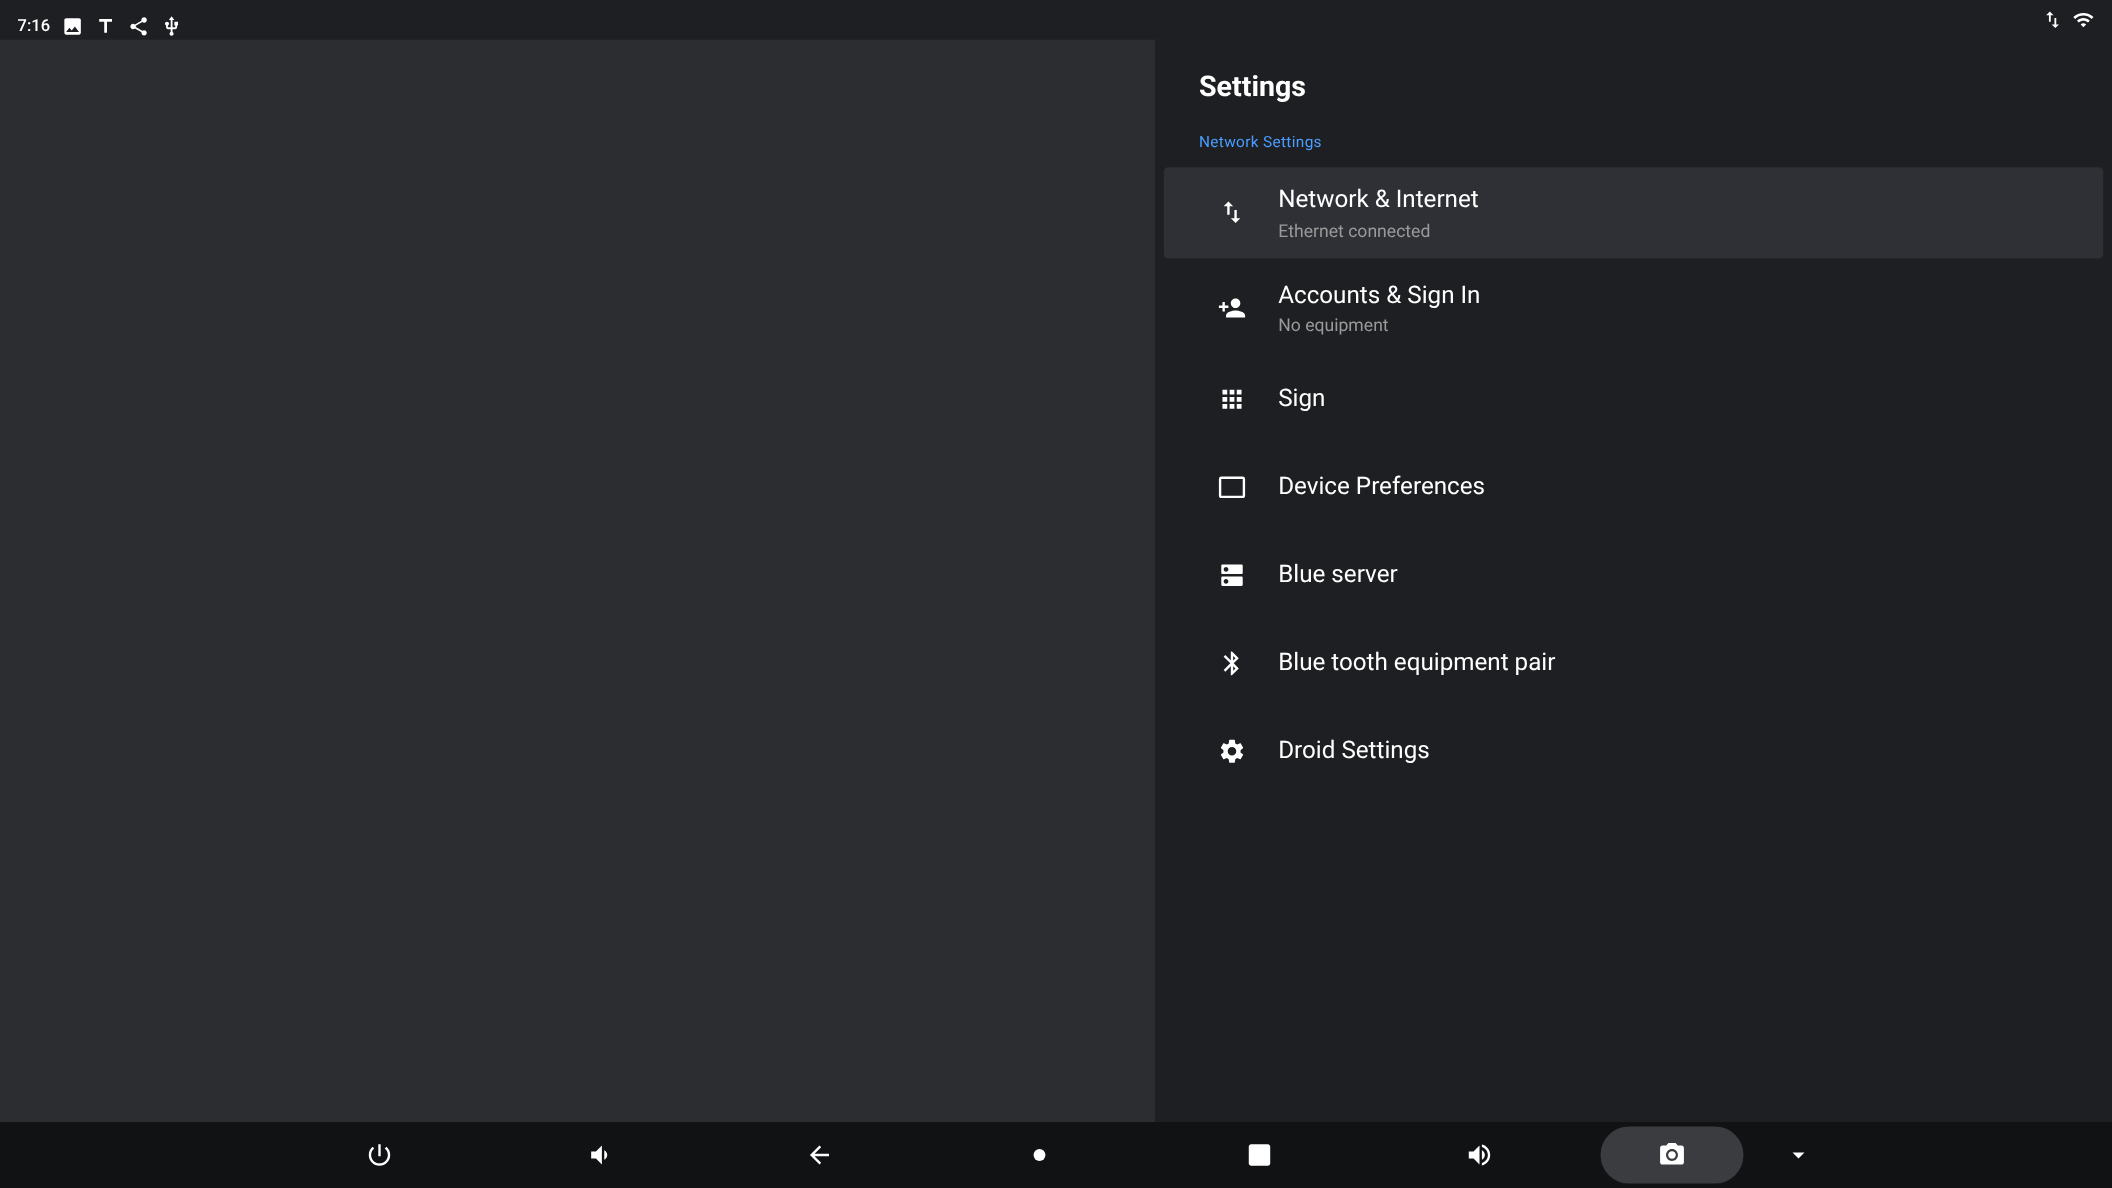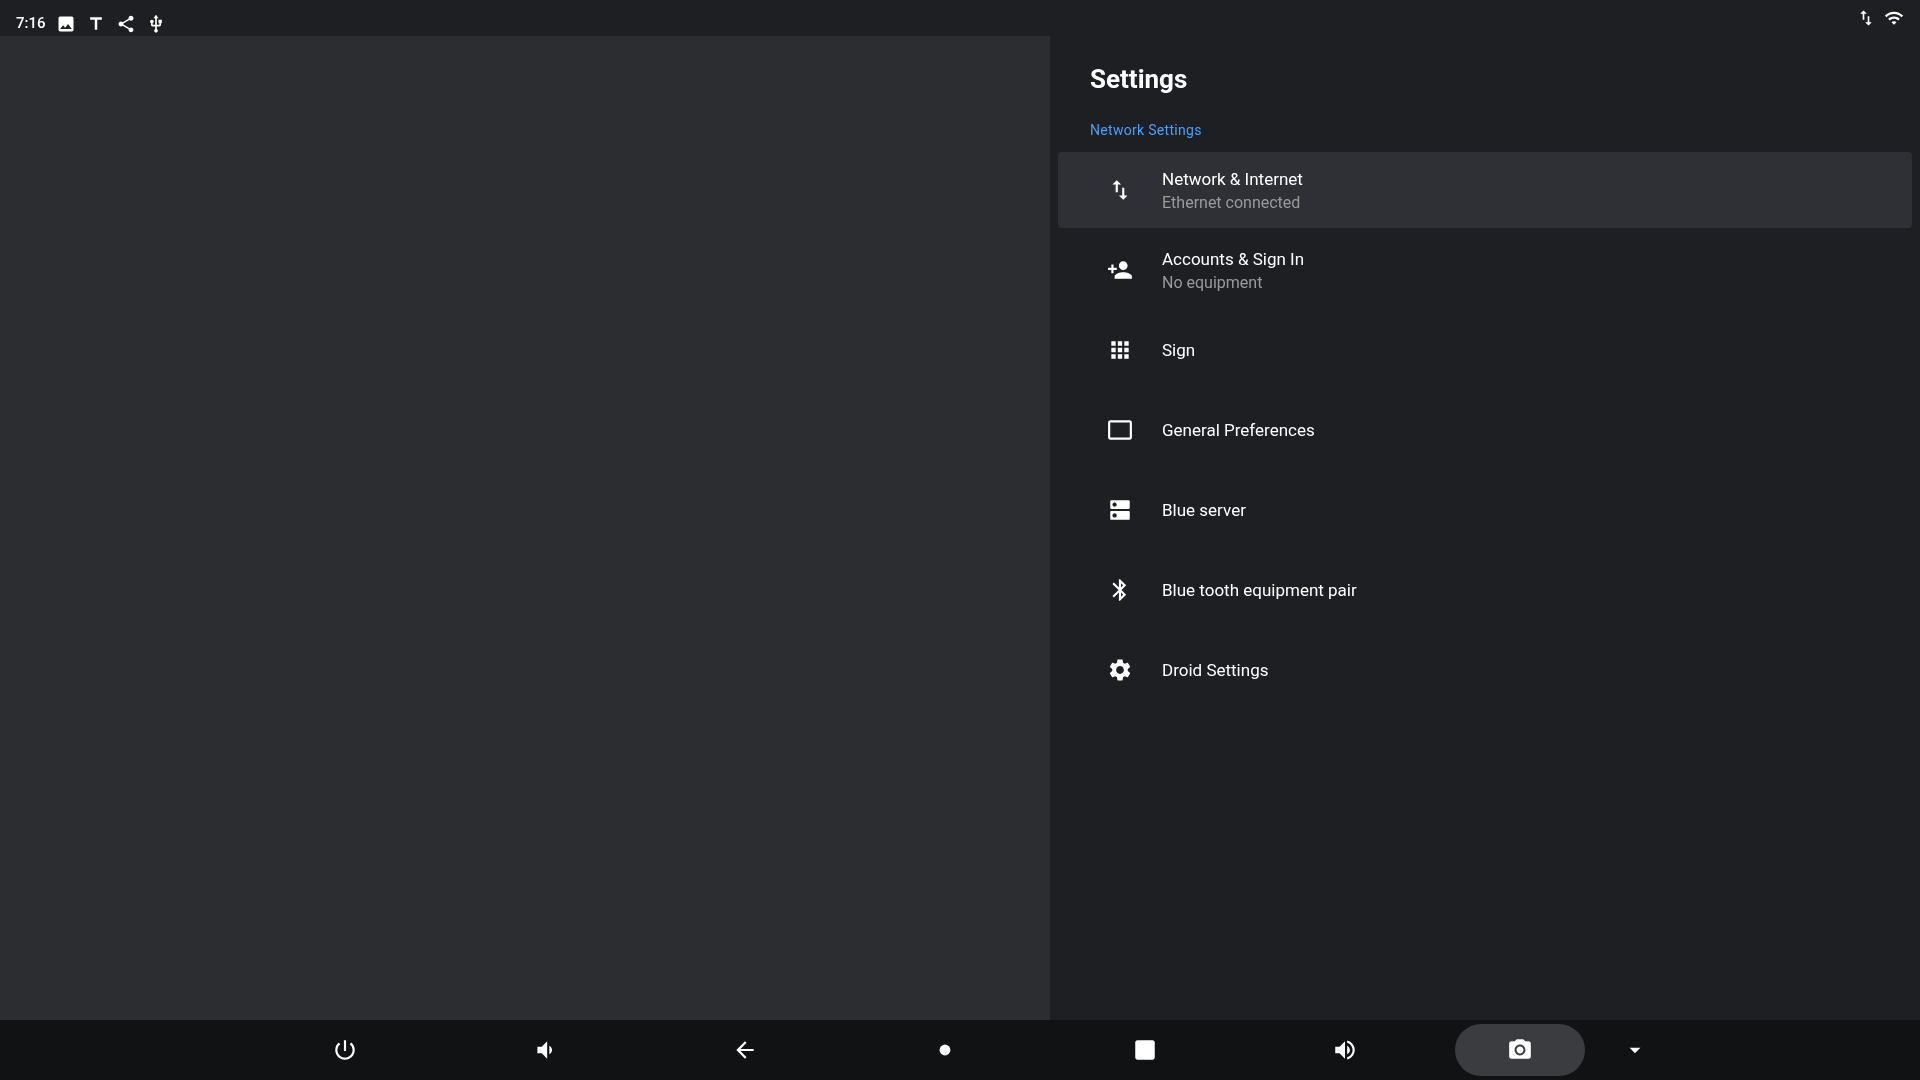--- a/index.html
+++ b/index.html
@@ -107,21 +107,21 @@
       font-size: 22px;
     }
 
     .item-text {
       display: flex;
       flex-direction: column;
     }
 
     .item-title {
       color: #ffffff;
-      font-size: 17px;
+      font-size: 22px;
       font-weight: 400;
       line-height: 1.3;
     }
 
     .item-subtitle {
       color: #9a9a9a;
       font-size: 16px;
       margin-top: 3px;
     }
 
@@ -255,21 +255,21 @@
     </div>
   </div>
 
   <div class="settings-item">
     <div class="item-icon">
       <svg class="icon-svg" viewBox="0 0 24 24">
         <path d="M21 3H3c-1.1 0-2 .9-2 2v14c0 1.1.9 2 2 2h18c1.1 0 2-.9 2-2V5c0-1.1-.9-2-2-2zm0 16H3V5h18v14z"></path>
       </svg>
     </div>
     <div class="item-text">
-      <span class="item-title">General Preferences</span>
+      <span class="item-title">Device Preferences</span>
     </div>
   </div>
 
   <div class="settings-item">
     <div class="item-icon">
       <svg class="icon-svg" viewBox="0 0 24 24">
         <path d="M20 13H4c-.55 0-1 .45-1 1v6c0 .55.45 1 1 1h16c.55 0 1-.45 1-1v-6c0-.55-.45-1-1-1zM7 19c-1.1 0-2-.9-2-2s.9-2 2-2 2 .9 2 2-.9 2-2 2zM20 3H4c-.55 0-1 .45-1 1v6c0 .55.45 1 1 1h16c.55 0 1-.45 1-1V4c0-.55-.45-1-1-1zM7 9c-1.1 0-2-.9-2-2s.9-2 2-2 2 .9 2 2-.9 2-2 2z"></path>
       </svg>
     </div>
     <div class="item-text">

